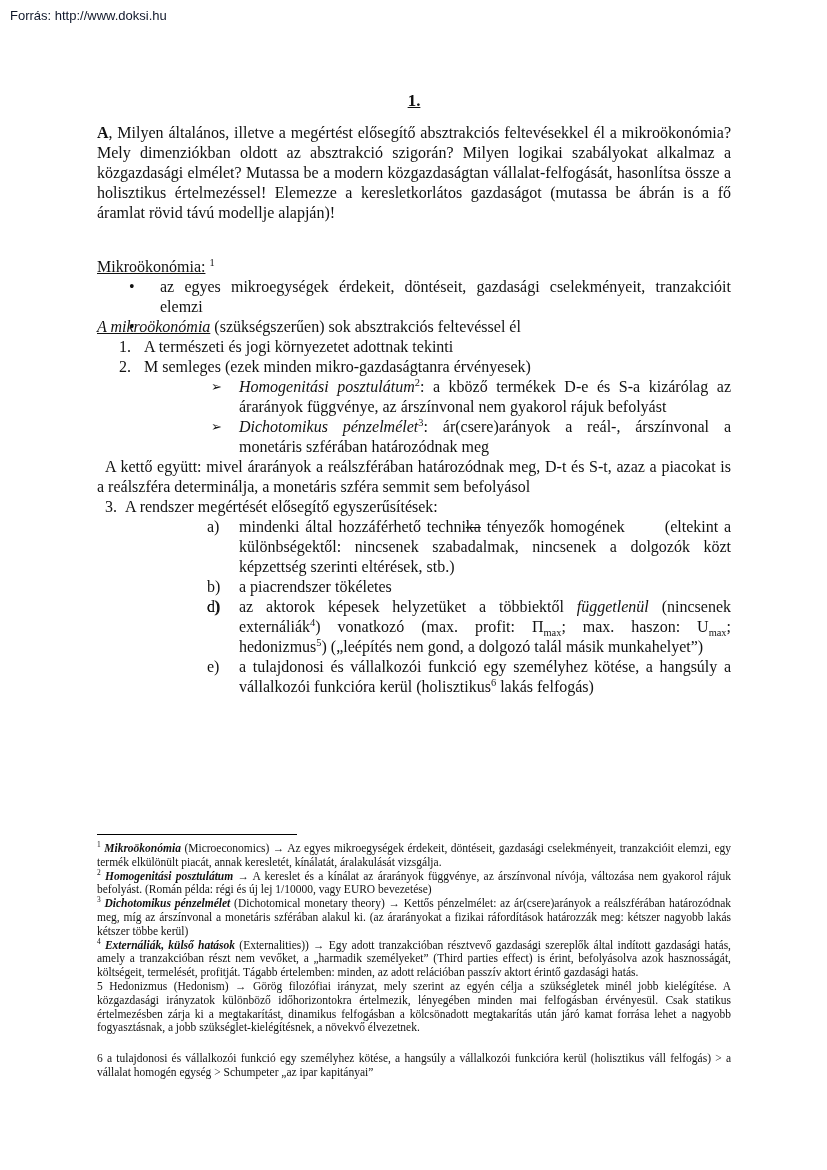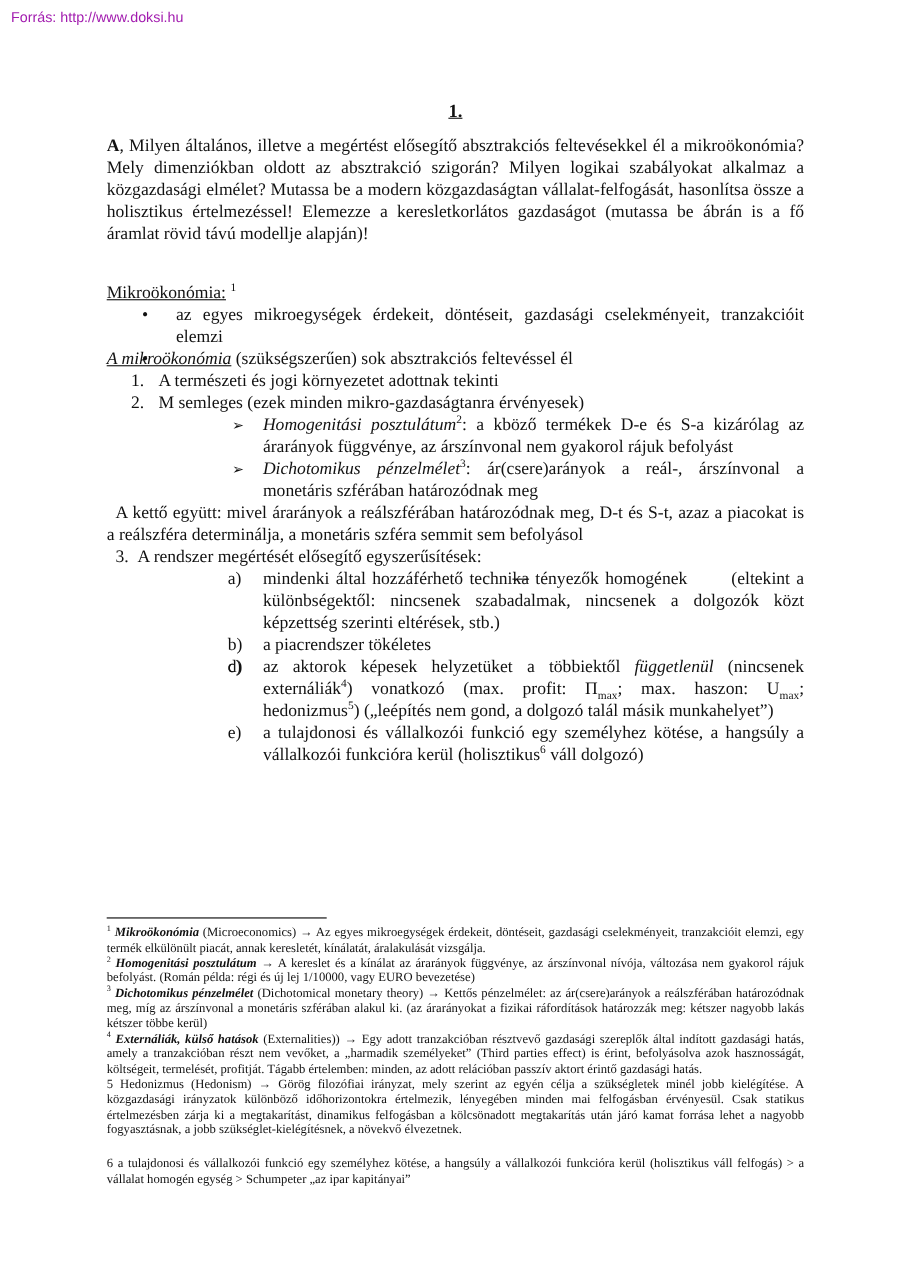--- a/index.html
+++ b/index.html
@@ -6,21 +6,21 @@
   .page{
     position:relative;
     width:827px;height:1170px;
     background:#ffffff;color:#111;
     font-family:"Liberation Serif", serif;
     overflow:hidden;
   }
   .source{
     position:absolute;left:10px;top:8px;
     font-family:"Liberation Sans", sans-serif;
-    font-size:13px;color:#a21caf;
+    font-size:13px;color:#0f172a;
   }
   .content{
     position:absolute;left:97px;top:0;width:634px;
     font-size:16px;line-height:20px;
   }
   .title{
     margin-top:90px;text-align:center;
     font-size:17px;font-weight:bold;line-height:21px;
   }
   .title span{text-decoration:underline;}
@@ -116,21 +116,21 @@
     </div>
     <div class="li simp-item">
       <span class="marker">c)</span>
     </div>
     <div class="li simp-item">
       <span class="marker">d)</span>
       <span><span>az aktorok képesek helyzetüket a többiektől </span><span class="i">függetlenül</span><span> (nincsenek externáliák</span><sup>4</sup><span>) vonatkozó (max. profit: Π</span><sub>max</sub><span>; max. haszon: U</span><sub>max</sub><span>; hedonizmus</span><sup>5</sup><span>) („leépítés nem gond, a dolgozó talál másik munkahelyet”)</span></span>
     </div>
     <div class="li simp-item">
       <span class="marker">e)</span>
-      <span><span>a tulajdonosi és vállalkozói funkció egy személyhez kötése, a hangsúly a vállalkozói funkcióra kerül (holisztikus</span><sup>6</sup><span> váll dolgozó)</span></span>
+      <span><span>a tulajdonosi és vállalkozói funkció egy személyhez kötése, a hangsúly a vállalkozói funkcióra kerül (holisztikus</span><sup>6</sup><span> lakás felfogás)</span></span>
     </div>
 
   </div>
 
   <div class="footnotes">
     <hr class="fn-rule">
     <p><sup>1</sup><span> </span><span class="bi">Mikroökonómia</span><span> (Microeconomics) → Az egyes mikroegységek érdekeit, döntéseit, gazdasági cselekményeit, tranzakcióit elemzi, egy termék elkülönült piacát, annak keresletét, kínálatát, áralakulását vizsgálja.</span></p>
     <p><sup>2</sup><span> </span><span class="bi">Homogenitási posztulátum</span><span> → A kereslet és a kínálat az árarányok függvénye, az árszínvonal nívója, változása nem gyakorol rájuk befolyást. (Román példa: régi és új lej 1/10000, vagy EURO bevezetése)</span></p>
     <p><sup>3</sup><span> </span><span class="bi">Dichotomikus pénzelmélet</span><span> (Dichotomical monetary theory) → Kettős pénzelmélet: az ár(csere)arányok a reálszférában határozódnak meg, míg az árszínvonal a monetáris szférában alakul ki. (az árarányokat a fizikai ráfordítások határozzák meg: kétszer nagyobb lakás kétszer többe kerül)</span></p>
     <p><sup>4</sup><span> </span><span class="bi">Externáliák, külső hatások</span><span> (Externalities)) → Egy adott tranzakcióban résztvevő gazdasági szereplők által indított gazdasági hatás, amely a tranzakcióban részt nem vevőket, a „harmadik személyeket”  (Third parties effect) is érint, befolyásolva azok hasznosságát, költségeit, termelését, profitját. Tágabb értelemben: minden, az adott relációban passzív aktort érintő gazdasági hatás.</span></p>

